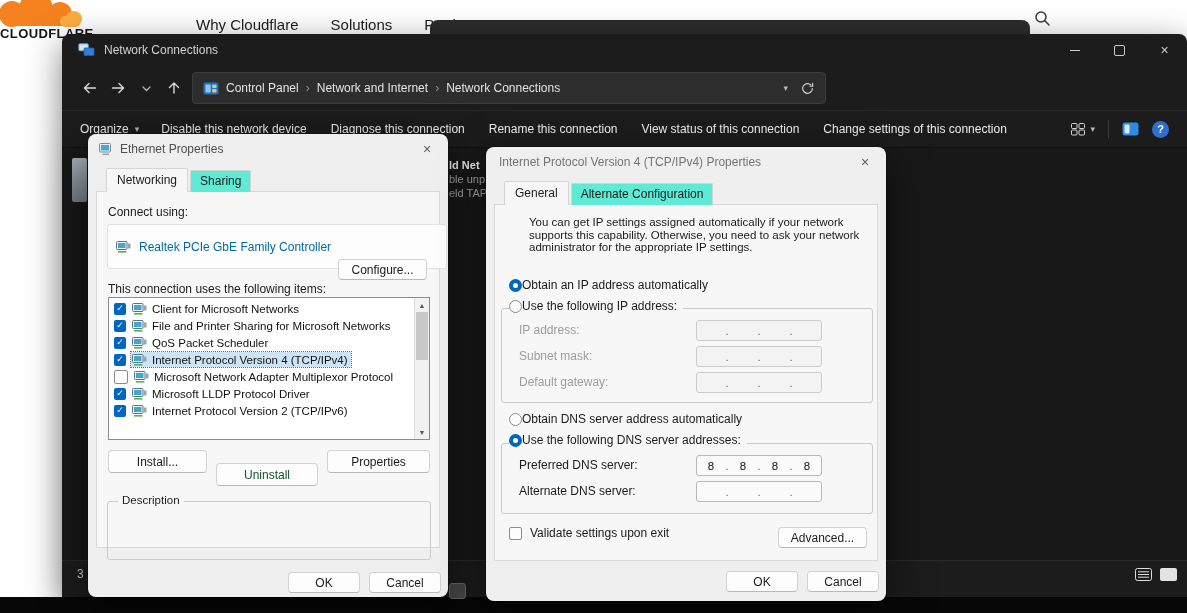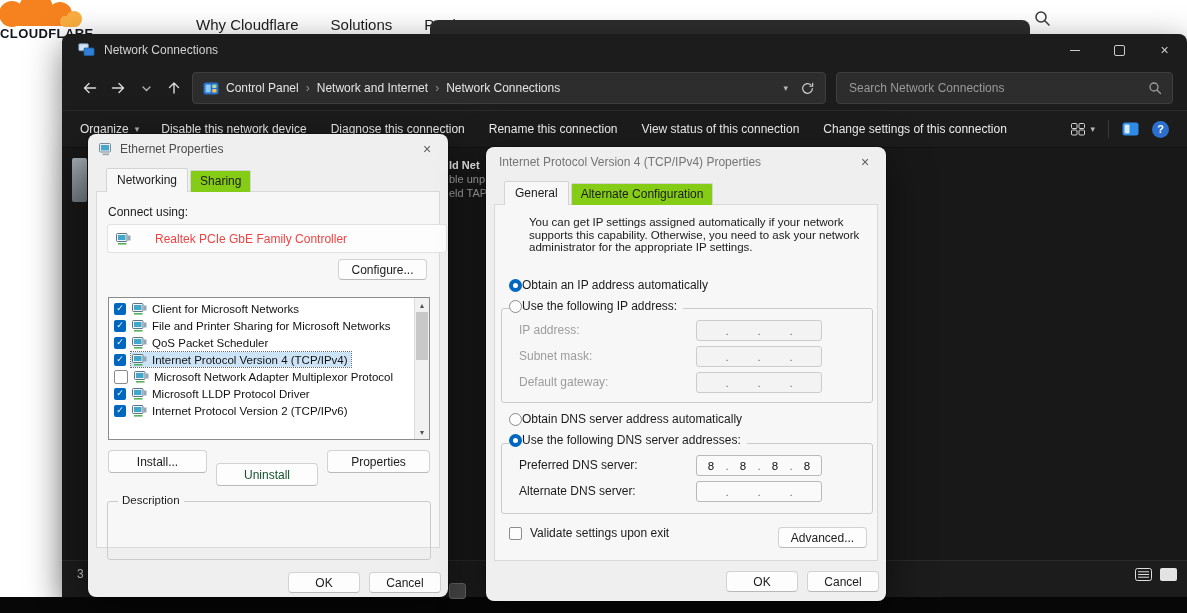--- a/index.html
+++ b/index.html
@@ -59,30 +59,30 @@
   .tray-icon{position:absolute;left:449px;top:583px;width:15px;height:14px;border-radius:3px;
              background:#4a4a4a;border:1px solid #6a6a6a;z-index:5;}
   
   .dlg{position:absolute;background:#efefef;border-radius:8px;
        box-shadow:0 14px 44px rgba(0,0,0,.55),0 0 0 1px rgba(0,0,0,.25);}
   .dlg-titlebar{height:30px;display:flex;align-items:center;padding:0 4px 0 11px;}
   .dlg-title{font-size:12px;color:#6d6d6d;margin-left:6px;white-space:nowrap;}
   .dlg-close{margin-left:auto;width:34px;height:24px;display:flex;align-items:center;justify-content:center;
              color:#5d5d5d;font-size:14px;}
   .dlg-tabs{position:absolute;left:18px;display:flex;align-items:flex-end;gap:2px;z-index:2;}
-  .tab{font-size:12px;color:#1b1b1b;background:#84cc16;border:1px solid #d4d4d4;border-bottom:none;
+  .tab{font-size:12px;color:#1b1b1b;background:#5eead4;border:1px solid #d4d4d4;border-bottom:none;
        border-radius:2px 2px 0 0;padding:3px 9px 4px;white-space:nowrap;}
   .tab.active{background:#f7f7f7;padding:4px 10px 5px;}
   .tab-page{position:absolute;left:8px;right:8px;background:#f7f7f7;border:1px solid #d9d9d9;}
   .btn{position:absolute;display:flex;align-items:center;justify-content:center;background:#fdfdfd;
        border:1px solid #d2d2d2;border-bottom-color:#b9b9b9;border-radius:4px;font-size:12px;color:#1b1b1b;}
   .btn.disabled{color:#14532d;margin-top:13px;}
   .lbl{position:absolute;font-size:12px;color:#1b1b1b;white-space:nowrap;}
-  .adapter-box{position:absolute;display:flex;align-items:center;gap:24px;padding:0 8px;
-               background:#fdfdfd;border:1px solid #e2e2e2;border-radius:3px;font-size:12px;color:#ef4444;}
+  .adapter-box{position:absolute;display:flex;align-items:center;gap:8px;padding:8px 8px;
+               background:#fdfdfd;border:1px solid #e2e2e2;border-radius:3px;font-size:12px;color:#0369a1;}
   .listbox{position:absolute;background:#ffffff;border:1px solid #8b8b8b;}
   .list-inner{position:absolute;left:0;top:0;right:14px;bottom:0;padding-top:2px;overflow:hidden;}
   .lrow{height:17px;display:flex;align-items:center;gap:5px;padding-left:5px;}
   .lrow-main{display:flex;align-items:center;gap:5px;padding:0 3px 0 1px;height:15px;}
   .lrow-main.selected{background:#cde4f7;outline:1px dotted #6a6a6a;}
   .lrow-label{font-size:11.5px;color:#111;white-space:nowrap;}
   .cbx{width:12px;height:12px;border-radius:2px;flex:none;display:flex;align-items:center;justify-content:center;}
   .cbx.on{background:#0067c0;color:#fff;font-size:9px;line-height:1;}
   .cbx.off{background:#fff;border:1px solid #8b8b8b;}
   .vscroll{position:absolute;top:0;right:0;bottom:0;width:14px;background:#f1f1f1;border-left:1px solid #dcdcdc;}
@@ -191,27 +191,20 @@
           <span class="crumb">Network Connections</span>
         </span>
       <div class="addr-right">
         <span class="chev">▾</span>
         <svg width="15" height="15" viewBox="0 0 16 16">
           <path d="M13.2 8a5.2 5.2 0 1 1-1.6-3.8" fill="none" stroke="#cfcfcf" stroke-width="1.3" stroke-linecap="round"></path>
           <path d="M13.5 2.6v3h-3" fill="none" stroke="#cfcfcf" stroke-width="1.3" stroke-linecap="round" stroke-linejoin="round"></path>
         </svg>
       </div>
     </div>
-    <div class="searchbox">
-      <input placeholder="Search Network Connections" style="">
-      <svg width="14" height="14" viewBox="0 0 14 14">
-        <circle cx="6" cy="6" r="4" fill="none" stroke="#9e9e9e" stroke-width="1.3"></circle>
-        <line x1="9" y1="9" x2="12.5" y2="12.5" stroke="#9e9e9e" stroke-width="1.3" stroke-linecap="round"></line>
-      </svg>
-    </div>
   </div>
 
   <div class="commandbar">
     <div class="organize">
       <span>Organize</span>
       <span class="chev">▾</span>
     </div>
     <span style="display:contents;"><span class="cmd">Disable this network device</span><span class="cmd">Diagnose this connection</span><span class="cmd">Rename this connection</span><span class="cmd">View status of this connection</span><span class="cmd">Change settings of this connection</span></span>
     <div class="cmd-right">
       <span class="view-btn">
@@ -283,20 +276,21 @@
     <svg width="15" height="12" viewBox="0 0 15 12">
       <rect x="0.5" y="0.5" width="10.5" height="8" rx="1" fill="#eef5f9" stroke="#5d7384"></rect>
       <rect x="2" y="2" width="7.5" height="5" fill="#41a8cc"></rect>
       <rect x="11.8" y="2.5" width="2.7" height="5" fill="#93a7b3"></rect>
       <rect x="2" y="10" width="8.5" height="1.6" fill="#55b258"></rect>
     </svg>
     <span>Realtek PCIe GbE Family Controller</span>
   </div>
   <div class="btn" style="left:250px;top:125px;width:87px;height:19px;">Configure...</div>
 
+  <span class="lbl" style="left:20px;top:148px;">This connection uses the following items:</span>
   <div class="listbox" style="left:20px;top:163px;width:320px;height:141px;">
     <div class="list-inner">
         <div class="lrow">
           <span class="cbx on">✓</span>
           <span class="lrow-main">
             <svg width="15" height="12" viewBox="0 0 15 12">
     <rect x="0.5" y="0.5" width="10.5" height="8" rx="1" fill="#eef5f9" stroke="#5d7384"></rect>
     <rect x="2" y="2" width="7.5" height="5" fill="#41a8cc"></rect>
     <rect x="11.8" y="2.5" width="2.7" height="5" fill="#93a7b3"></rect>
     <rect x="2" y="10" width="8.5" height="1.6" fill="#55b258"></rect>

